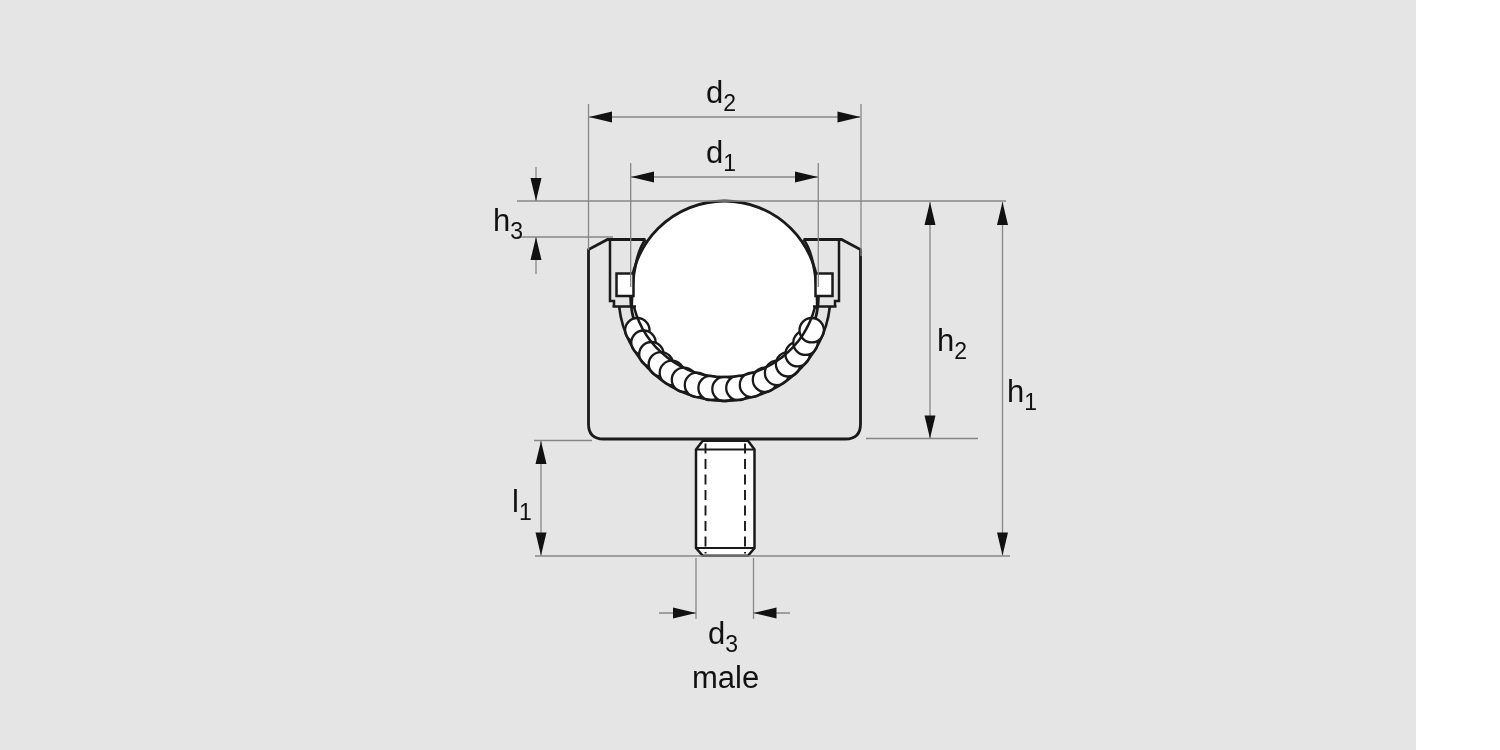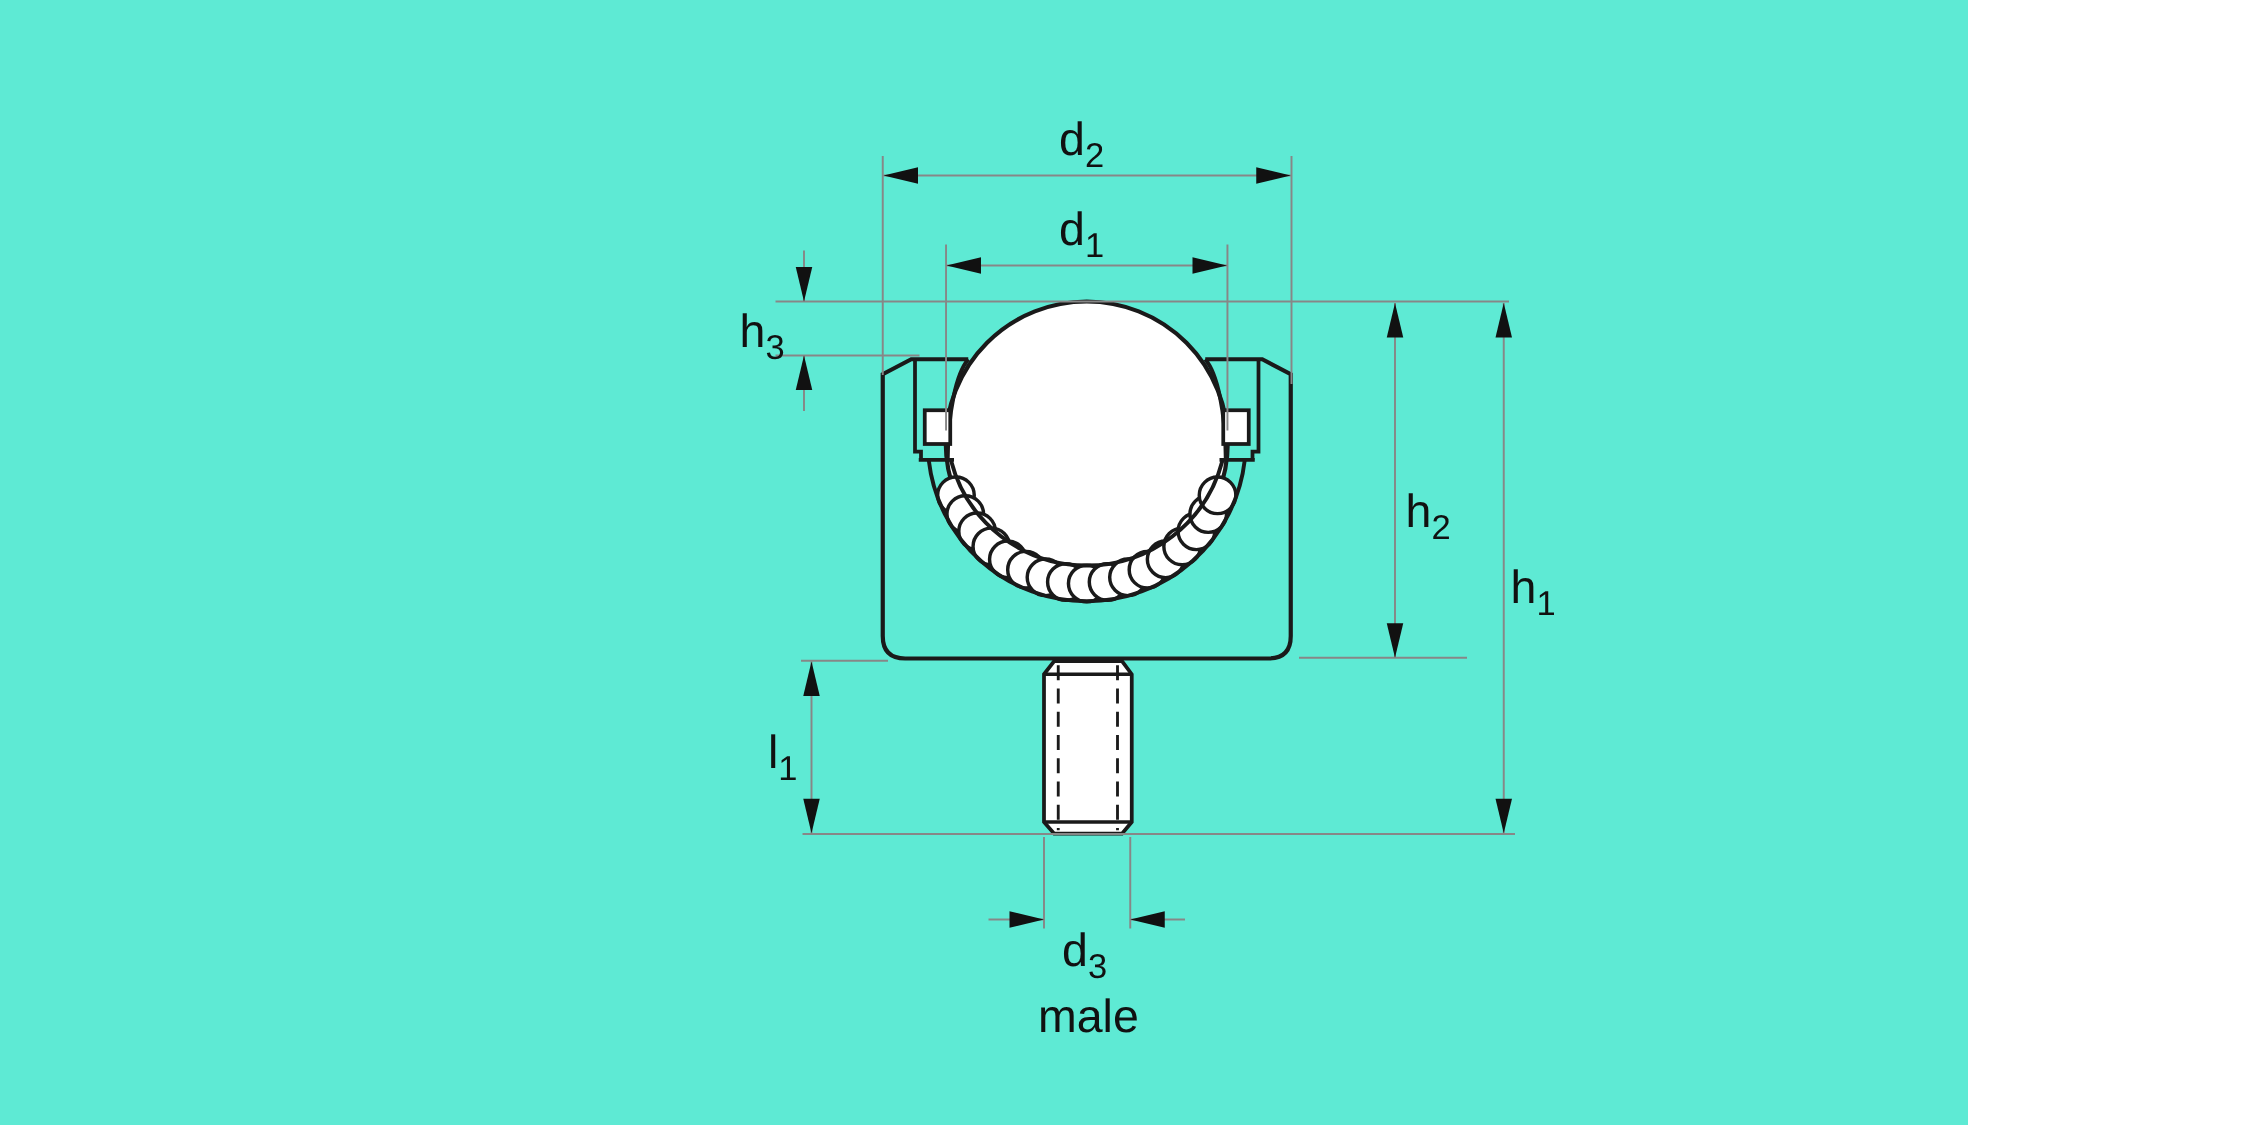--- a/index.html
+++ b/index.html
@@ -3,23 +3,23 @@
 <meta charset="utf-8">
 <style>
   html, body {
     margin: 0;
     padding: 0;
     background: #ffffff;
     font-family: "Liberation Sans", sans-serif;
   }
   .stage {
     position: relative;
-    width: 1312px;
+    width: 1416px;
     height: 750px;
-    background: #5eead4;
+    background: #e5e5e5;
     overflow: hidden;
   }
   svg text {
     font-family: "Liberation Sans", sans-serif;
     fill: #111111;
   }
   .dim-label { font-size: 31px; }
   .dim-sub   { font-size: 23px; }
   .caption   { font-size: 31px; }
 </style>

